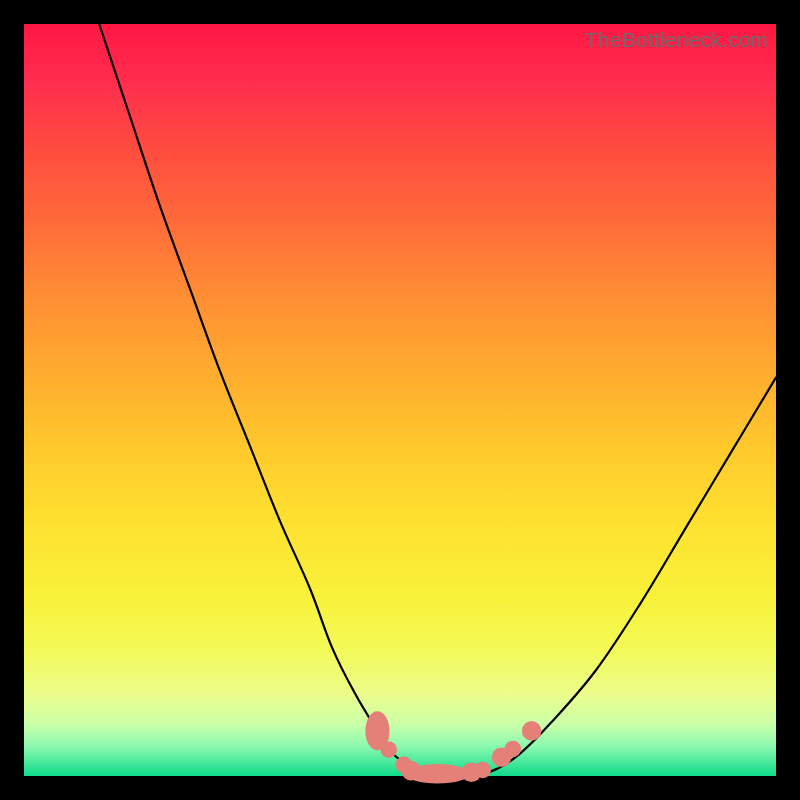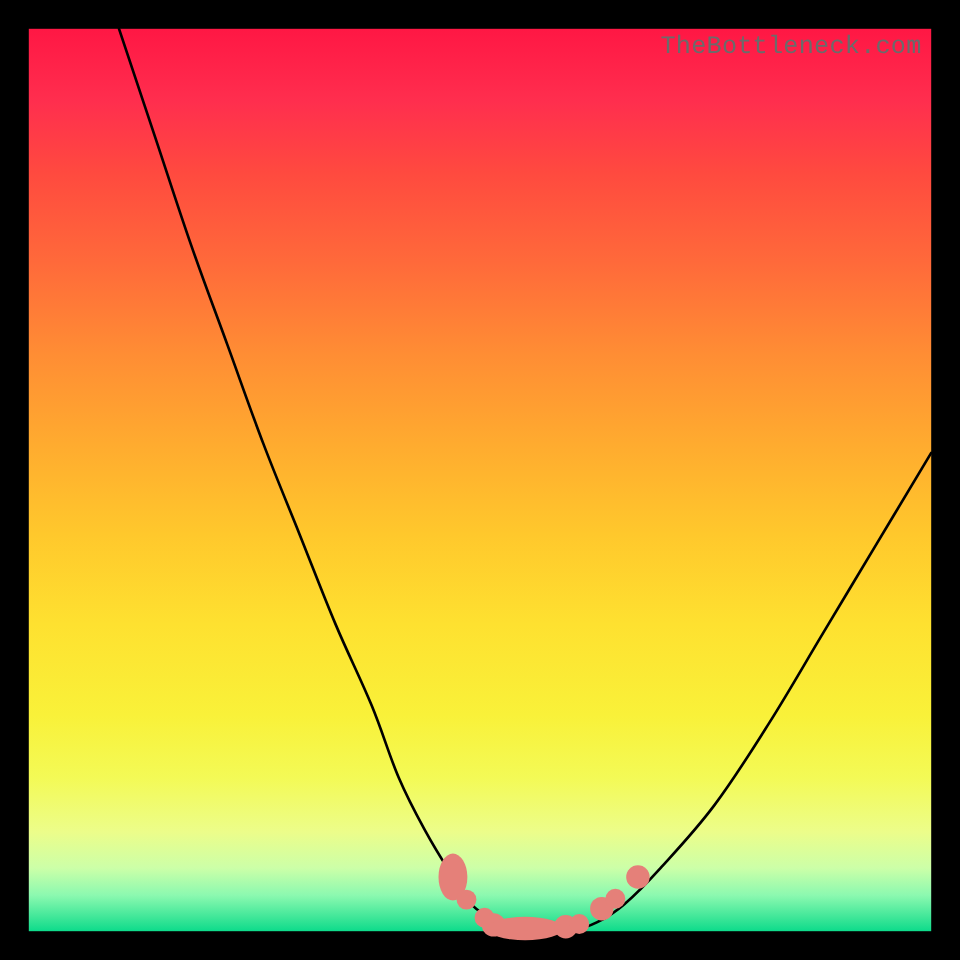--- a/index.html
+++ b/index.html
@@ -9,21 +9,20 @@
     height: 800px;
     overflow: hidden;
     background: #000;
     font-family: Arial, Helvetica, sans-serif;
   }
   .frame {
     position: relative;
     width: 800px;
     height: 744px;
     background: #000;
-    font-family: Liberation Mono, monospace;
   }
   .plot {
     position: absolute;
     left: 24px;
     top: 24px;
     width: 752px;
     height: 752px;
     
     background: linear-gradient(to bottom,
       #FF1744 0%,

